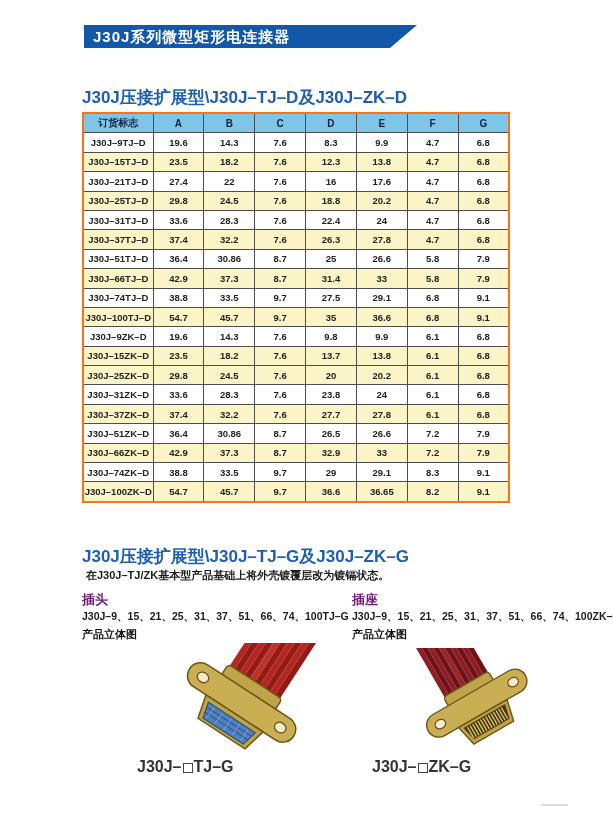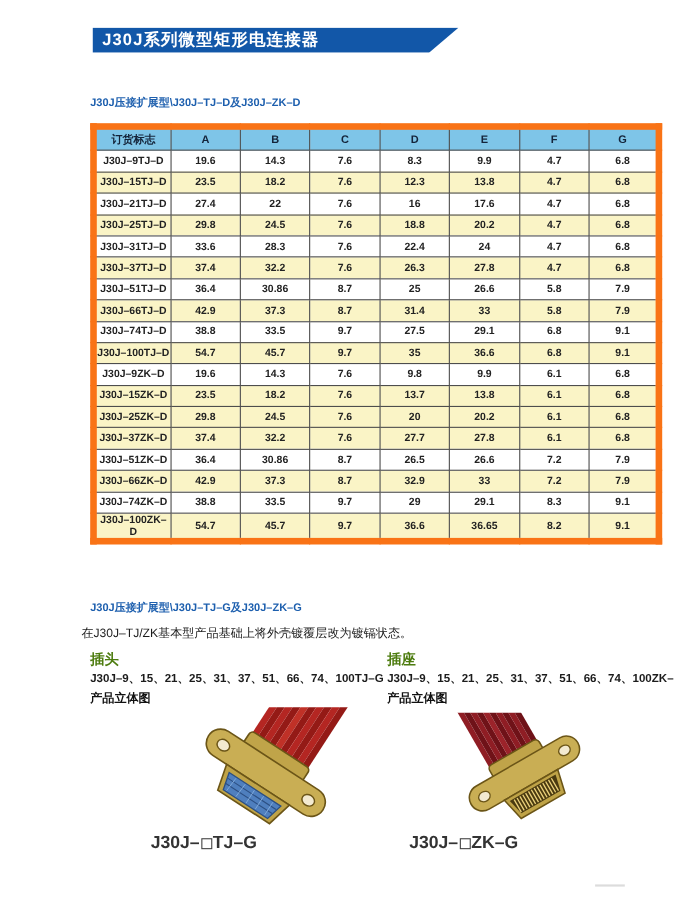--- a/index.html
+++ b/index.html
@@ -10,42 +10,42 @@
   .banner{
     position:absolute;left:62px;top:25px;width:333px;height:23px;
     background:#1257a8;
     clip-path:polygon(0 0,100% 0,calc(100% - 27px) 100%,0 100%);
   }
   .banner-title{
     display:block;padding-left:9px;line-height:23px;
     font-size:15px;font-weight:bold;color:#ffffff;letter-spacing:1px;white-space:nowrap;
   }
   .sec-title{
-    position:absolute;left:60px;font-size:10px;font-weight:bold;color:#1d5fae;white-space:nowrap;
+    position:absolute;left:60px;font-size:17px;font-weight:bold;color:#1d5fae;white-space:nowrap;
   }
   .sec1-title{top:86px;}
   .sec2-title{top:545px;}
   .sec2-desc{
-    position:absolute;left:52px;top:568px;font-size:11px;font-weight:400;color:#1c1c1c;white-space:nowrap;
+    position:absolute;left:64px;top:568px;font-size:11px;font-weight:700;color:#1c1c1c;white-space:nowrap;
   }
   table.dim{
-    position:absolute;left:60px;top:112px;width:520px;
+    position:absolute;left:60px;top:112px;width:428px;
     border-collapse:collapse;table-layout:fixed;
-    border:6px solid #f97316;
+    border:2px solid #f97316;
   }
   table.dim th,table.dim td{
     border:1px solid #4d4d4d;height:18.4px;padding:0;
     text-align:center;vertical-align:middle;
   }
   table.dim th{background:#7ec5e8;font-size:10px;font-weight:bold;color:#14243a;}
   table.dim td{font-size:9.5px;font-weight:600;color:#222;background:#ffffff;}
   table.dim tr.alt td{background:#faf4c6;}
   table.dim col.c0{width:70px;}
   .col-head{font-weight:bold;}
-  .grp-heading{position:absolute;font-size:13px;font-weight:bold;color:#4d7c0f;white-space:nowrap;}
+  .grp-heading{position:absolute;font-size:13px;font-weight:bold;color:#701a75;white-space:nowrap;}
   .grp-models{position:absolute;font-size:10.5px;font-weight:600;color:#1c1c1c;white-space:nowrap;}
   .grp-view{position:absolute;font-size:11px;font-weight:bold;color:#111;white-space:nowrap;}
   .fig{position:absolute;}
   .fig-caption{
     position:absolute;top:758px;width:215px;text-align:left;
     font-size:16px;font-weight:600;color:#333;white-space:nowrap;
   }
   .blank-box{
     display:inline-block;width:8px;height:8px;border:1px solid #444;
     vertical-align:-1px;margin:0 1px;background:#fff;
@@ -213,20 +213,30 @@
           <td>6.1</td>
           <td>6.8</td>
         </tr>
         <tr class="alt">
           <td>J30J–25ZK–D</td>
           <td>29.8</td>
           <td>24.5</td>
           <td>7.6</td>
           <td>20</td>
           <td>20.2</td>
+          <td>6.1</td>
+          <td>6.8</td>
+        </tr>
+        <tr>
+          <td>J30J–31ZK–D</td>
+          <td>33.6</td>
+          <td>28.3</td>
+          <td>7.6</td>
+          <td>23.8</td>
+          <td>24</td>
           <td>6.1</td>
           <td>6.8</td>
         </tr>
         <tr class="alt">
           <td>J30J–37ZK–D</td>
           <td>37.4</td>
           <td>32.2</td>
           <td>7.6</td>
           <td>27.7</td>
           <td>27.8</td>

